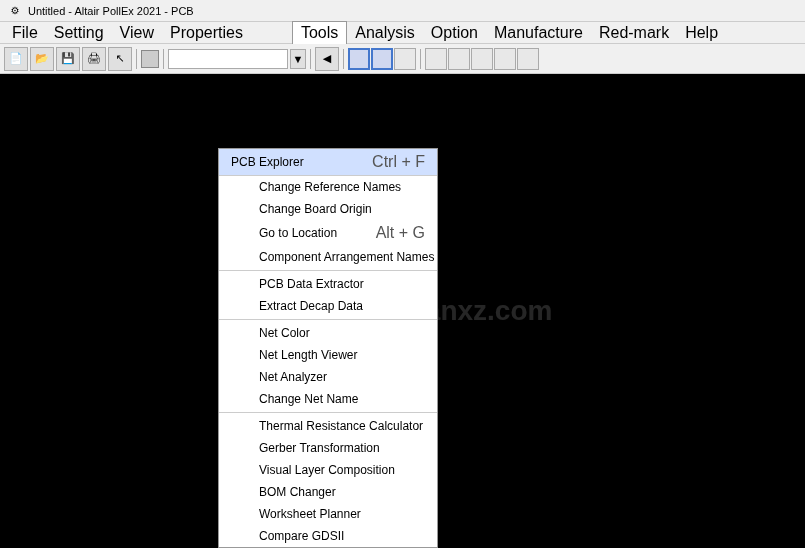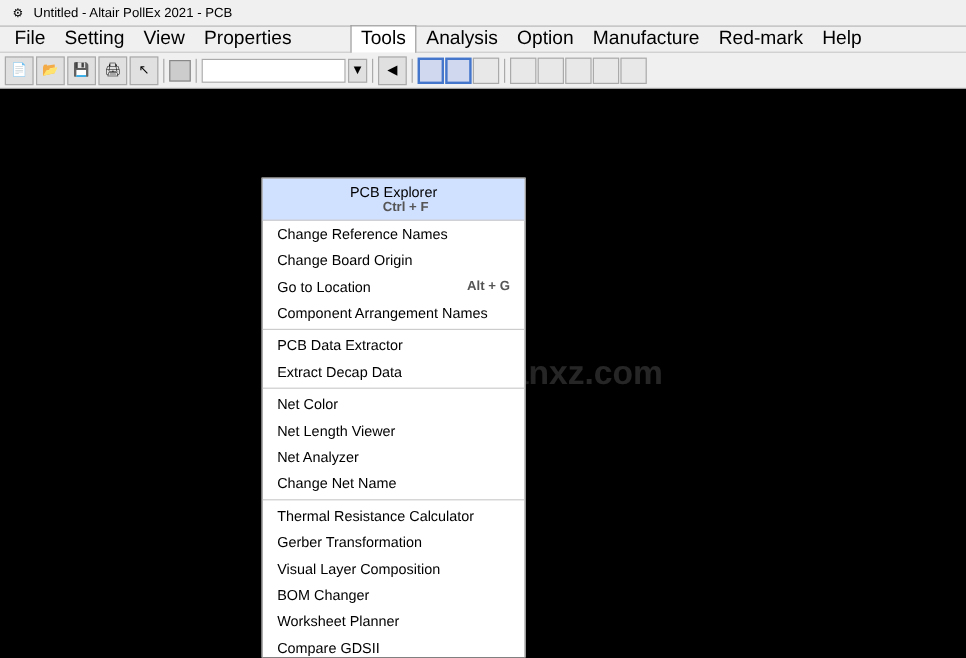--- a/index.html
+++ b/index.html
@@ -132,41 +132,40 @@
       font-size: 12px;
     }
     .dropdown-header {
       background: #d0e0ff;
       padding: 4px 12px;
       font-weight: normal;
       display: flex;
       justify-content: space-between;
       align-items: center;
       border-bottom: 1px solid #ccc;
-      flex-direction: column;
     }
     .dropdown-item {
       padding: 4px 12px;
       cursor: pointer;
       color: #000;
       display: flex;
       justify-content: space-between;
       align-items: center;
       white-space: nowrap;
+      margin-left: 28px;
     }
     .dropdown-separator {
       height: 1px;
       background: #ccc;
       margin: 2px 0;
     }
     .shortcut {
       color: #555;
-      font-size: 11px;
+      font-size: 16px;
       margin-left: 20px;
-      font-weight: bold;
     }
 
     
     .watermark {
       position: absolute;
       top: 50%;
       left: 55%;
       transform: translate(-50%, -50%);
       color: rgba(255,255,255,0.15);
       font-size: 28px;

